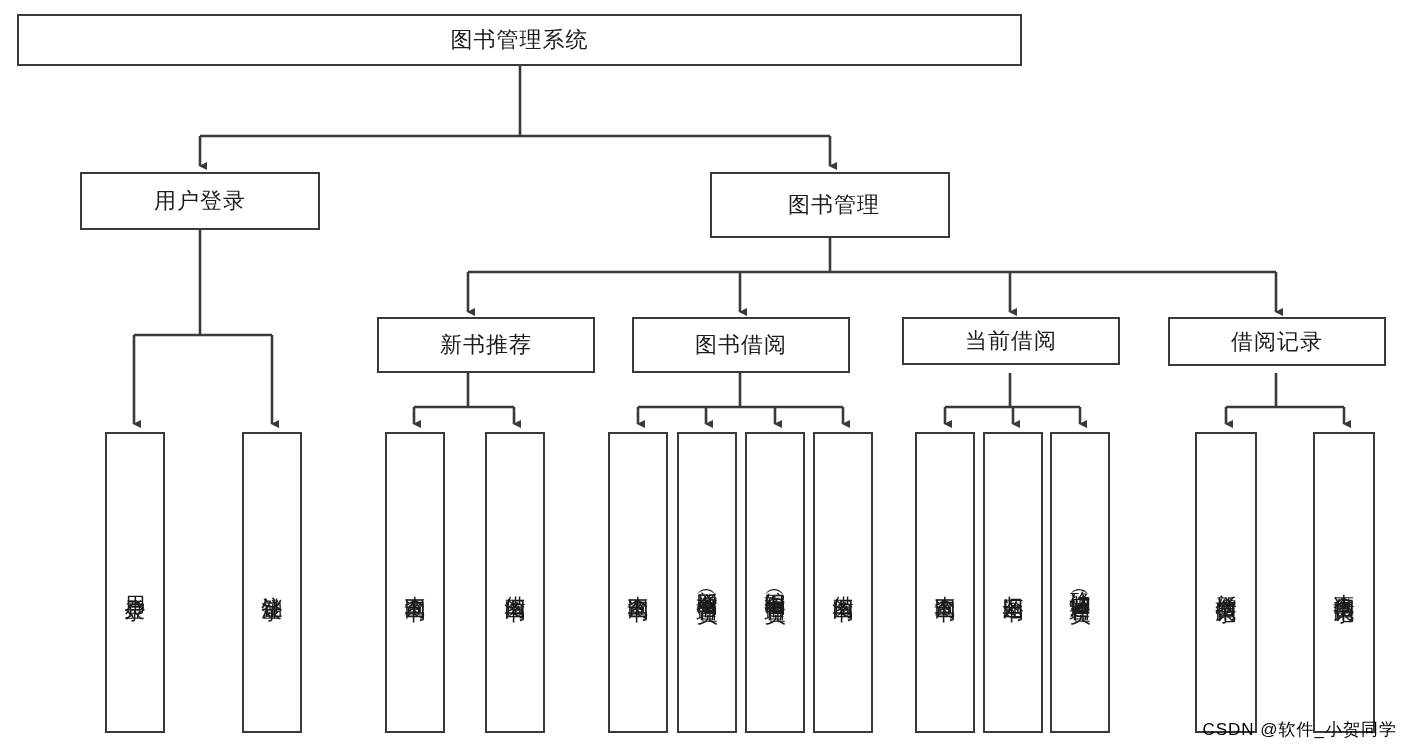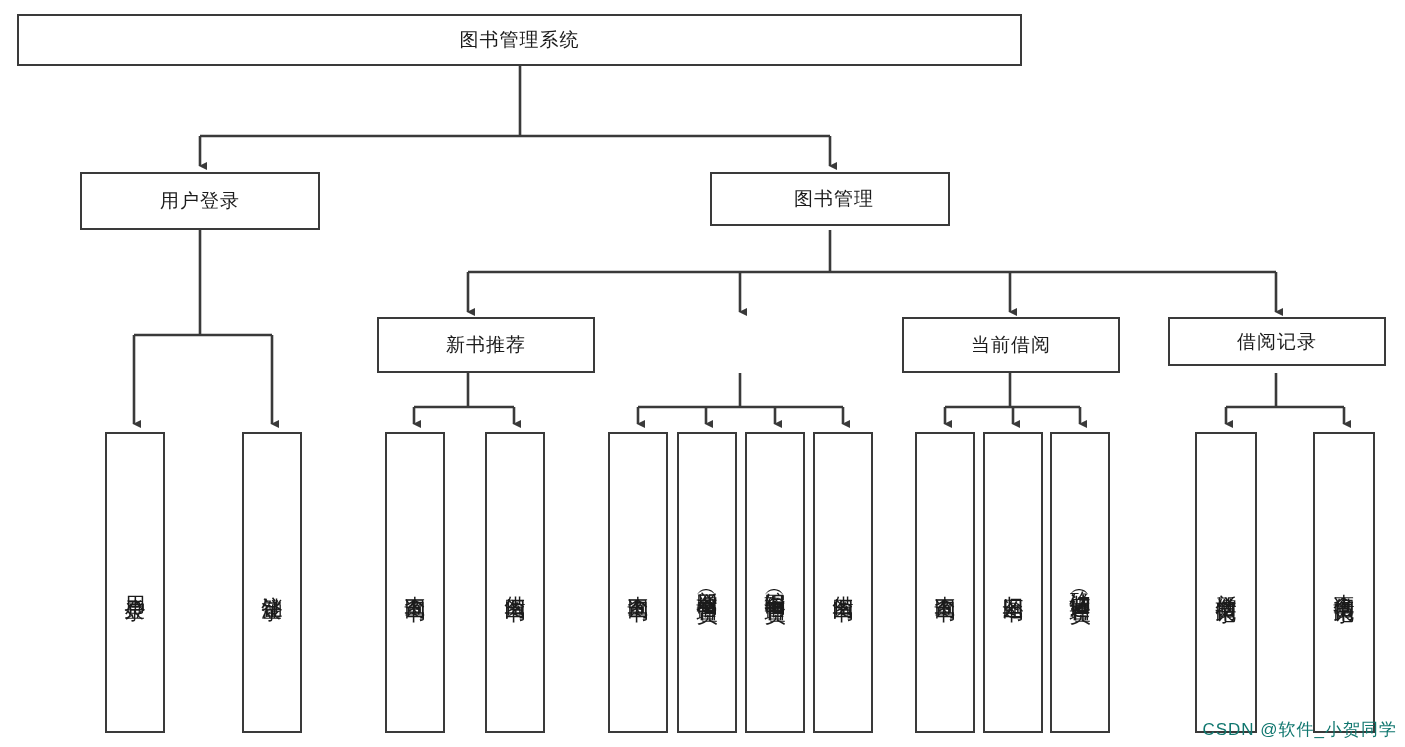--- a/index.html
+++ b/index.html
@@ -29,41 +29,41 @@
     position: absolute;
     box-sizing: border-box;
     background: #ffffff;
     border: 2px solid #3a3a3a;
     display: flex;
     align-items: center;
     justify-content: center;
     color: #1b1b1b;
   }
   .node.h {
-    font-size: 19px;
+    font-size: 22px;
     letter-spacing: 1px;
   }
   .node.v {
     font-size: 21px;
     letter-spacing: 2px;
     padding: 10px 0;
   }
   .node.v .vtext {
     writing-mode: vertical-rl;
     text-orientation: upright;
     line-height: 1.05;
     white-space: nowrap;
     text-align: center;
   }
   .watermark {
     position: absolute;
     right: 8px;
     bottom: 6px;
     font-size: 17px;
-    color: #0f766e;
+    color: #000000;
     letter-spacing: 1px;
     white-space: nowrap;
   }
 </style>
 </head>
 <body>
 
 <div id="canvas">
 
   <svg id="wires" viewBox="0 0 1405 747">
@@ -116,28 +116,31 @@
     </g>
   </svg>
 
   <div class="node h" style="left:17px; top:14px; width:1005px; height:52px;">
     <span>图书管理系统</span>
   </div>
 
   <div class="node h" style="left:80px; top:172px; width:240px; height:58px;">
     <span>用户登录</span>
   </div>
-  <div class="node h" style="left:710px; top:172px; width:240px; height:54px;padding-left:8px;">
+  <div class="node h" style="left:710px; top:172px; width:240px; height:66px;padding-left:8px;">
     <span>图书管理</span>
   </div>
 
   <div class="node h" style="left:377px; top:317px; width:218px; height:56px;">
     <span>新书推荐</span>
   </div>
-  <div class="node h" style="left:902px; top:317px; width:218px; height:56px;">
+  <div class="node h" style="left:632px; top:317px; width:218px; height:56px;">
+    <span>图书借阅</span>
+  </div>
+  <div class="node h" style="left:902px; top:317px; width:218px; height:48px;">
     <span>当前借阅</span>
   </div>
   <div class="node h" style="left:1168px; top:317px; width:218px; height:49px;">
     <span>借阅记录</span>
   </div>
 
   <div class="node v" style="left:105px; top:432px; width:60px; height:301px;">
     <span class="vtext">用户登录</span>
   </div>
   <div class="node v" style="left:242px; top:432px; width:60px; height:301px;">

